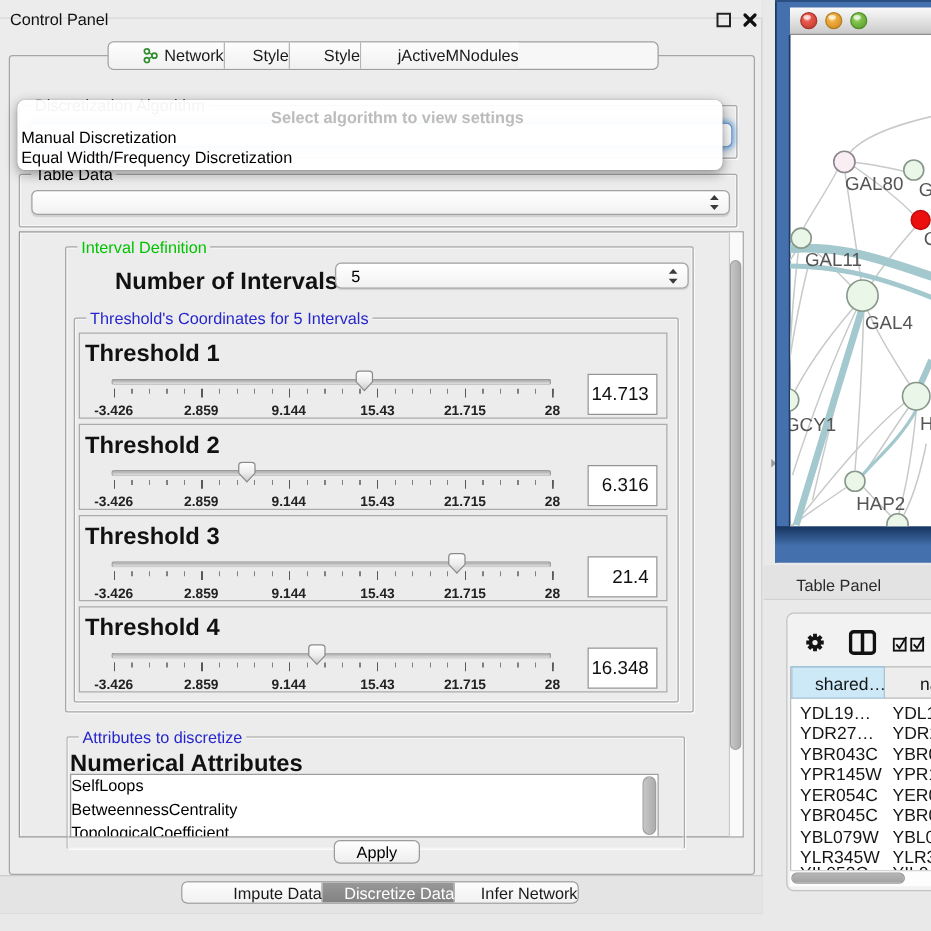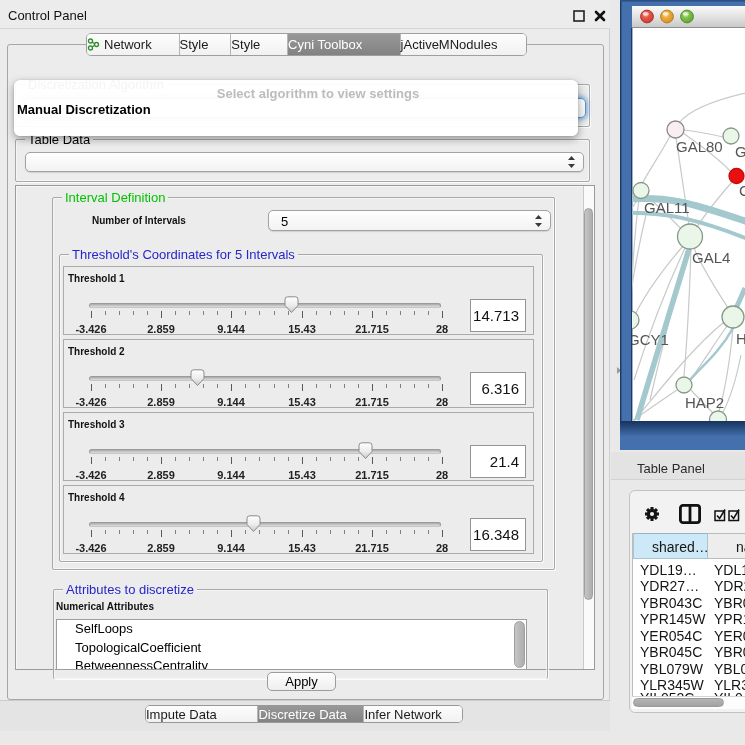--- a/index.html
+++ b/index.html
@@ -1,46 +1,46 @@
 <!DOCTYPE html>
 <html><head><meta charset="utf-8"><style>
 *{margin:0;padding:0;box-sizing:border-box}
 html,body{width:745px;height:745px;overflow:hidden;background:#e9e9e9;
 font-family:"Liberation Sans",sans-serif;color:#000}
 .abs{position:absolute}
 #win{position:absolute;left:0;top:0;width:610px;height:731px;background:#ececec;border-right:1px solid #cfcfcf;border-bottom:1px solid #b9b9b9}
-#titlebar{position:absolute;left:0;top:0;width:610px;height:29px;background:#ececec;border-bottom:1px solid #d6d6d6;font-size:13px}
+#titlebar{position:absolute;left:0;top:0;width:610px;height:15px;background:#ececec;border-bottom:1px solid #d6d6d6;font-size:13px}
 #titlebar .t{position:absolute;left:8px;top:8px;color:#111}
 .tbicon{position:absolute;top:9px}
 #tabpane{position:absolute;left:7px;top:44px;width:597px;height:656px;border:1px solid #a6a6a6;border-radius:3px;background:#ececec}
 
 .seg{position:absolute;display:flex;border:1px solid #9f9f9f;border-radius:5px;background:#f7f7f7;overflow:hidden;font-size:13px}
-.seg .s{display:flex;align-items:center;justify-content:flex-start;border-right:1px solid #b5b5b5;color:#1a1a1a;background:linear-gradient(#fdfdfd,#f1f1f1)}
+.seg .s{display:flex;align-items:center;justify-content:flex-end;border-right:1px solid #b5b5b5;color:#1a1a1a;background:linear-gradient(#fdfdfd,#f1f1f1)}
 .seg .s:last-child{border-right:none}
 .seg .sel{background:linear-gradient(#989898,#828282);color:#fff}
 
 .grp{position:absolute;border:1px solid #a8a8a8;border-radius:2px;box-shadow:inset 0 0 0 1px rgba(255,255,255,.55),1px 1px 0 rgba(255,255,255,.8)}
 .grp>span{position:absolute;top:-8px;left:9px;background:#ececec;padding:0 3px;font-size:13px;line-height:15px}
 
 .combo{position:absolute;border:1px solid #a2a2a2;border-radius:5px;background:linear-gradient(#ffffff,#f2f2f2);font-size:13px;box-shadow:0 1px 1px rgba(0,0,0,.12)}
 .combo .ct{position:absolute;left:12px;top:50%;transform:translateY(-50%);white-space:nowrap}
 .arrows{position:absolute;right:7px;top:50%;transform:translateY(-50%);width:9px;height:14px}
 .panelbox{position:absolute;border:1px solid #ababab;background:#ececec}
-.tlabel{position:absolute;font-size:10px;font-weight:bold;color:#111}
+.tlabel{position:absolute;font-size:19px;font-weight:bold;color:#111}
 .vbox{position:absolute;width:56px;height:33px;background:#fff;border:1px solid #949494;font-size:15px;text-align:right;padding:7px 6px 0 0;color:#111}
 .track{position:absolute;height:5px;border-radius:3px;background:linear-gradient(#a9a9a9,#dedede);border:1px solid #9b9b9b;border-bottom-color:#c6c6c6}
 .ticklab{position:absolute;font-size:11px;font-weight:bold;color:#222;transform:translateX(-50%);white-space:nowrap}
 .list{position:absolute;background:#fff;border:1px solid #9d9d9d;font-size:13px}
-.li{padding-left:18px;height:18.5px;line-height:18.5px;white-space:nowrap}
+.li{height:18.5px;line-height:18.5px;white-space:nowrap}
 .btn{position:absolute;border:1px solid #9c9c9c;border-radius:5px;background:linear-gradient(#fefefe,#eee);font-size:13px;display:flex;align-items:center;justify-content:center}
 .sb-v{position:absolute;background:#fafafa;border-left:1px solid #c9c9c9}
 .sb-thumb{position:absolute;border-radius:6px;background:linear-gradient(90deg,#c6c6c6,#adadad);border:1px solid #9f9f9f}
 #popup{position:absolute;left:14px;top:80px;width:564px;height:56px;background:rgba(255,255,255,.955);border-radius:6px;box-shadow:0 3px 9px rgba(0,0,0,.38),0 0 1px rgba(0,0,0,.25);font-size:13px}
 #popup .r1{position:absolute;left:22px;width:100%;top:6px;text-align:center;color:#bcbcbc;font-weight:bold}
-#popup .r2{position:absolute;left:3px;top:22px;font-weight:bold;color:#000}
+#popup .r2{position:absolute;left:3px;top:22px;font-weight:normal;color:#000}
 #popup .r3{position:absolute;left:3px;top:38px;color:#000}
 #rheader{position:absolute;left:611px;top:452px;width:134px;height:28px;background:#e3e3e3;border-bottom:1px solid #d2d2d2;font-size:13px;color:#2a2a2a}
 #tpanel{position:absolute;left:629px;top:490px;width:130px;height:223px;background:#f2f2f2;border:1px solid #c2c2c2;border-radius:6px}
 .cell{position:absolute;font-size:14px;color:#151515;white-space:nowrap}
 </style></head><body>
 
 <div id="win"></div>
 <div id="titlebar">
  <span class="t">Control Panel</span>
  <svg class="tbicon" style="left:572px" width="14" height="14" viewBox="0 0 14 14">
@@ -53,21 +53,20 @@
 <div id="tabpane"></div>
 <div class="seg" style="left:86px;top:33px;width:441px;height:23px">
  <div class="s" style="width:93px"><svg width="13" height="13" viewBox="0 0 13 13" style="margin-right:4px">
         <circle cx="3.5" cy="3" r="2" fill="#fff" stroke="#2f8f2f" stroke-width="1.4"></circle>
         <circle cx="3.5" cy="10" r="2" fill="#fff" stroke="#2f8f2f" stroke-width="1.4"></circle>
         <circle cx="9.5" cy="6.5" r="2" fill="#fff" stroke="#2f8f2f" stroke-width="1.4"></circle>
         <path d="M5 4l3 2M5 9l3-2" stroke="#2f8f2f" stroke-width="1.2"></path>
       </svg>Network</div>
  <div class="s" style="width:52px">Style</div>
  <div class="s" style="width:57px">Style</div>
- <div class="s sel" style="width:113px">Cyni Toolbox</div>
  <div class="s" style="width:126px">jActiveMNodules</div>
 </div>
 
 <div class="grp" style="left:15px;top:84px;width:575px;height:43px">
     <span>Discretization Algorithm</span>
   </div>
 <div class="combo" style="left:24px;top:98px;width:562px;height:20px;border-color:#5b93c9;box-shadow:0 0 4px 2px rgba(96,156,219,.75)"></div>
 
 <div class="grp" style="left:15px;top:139px;width:575px;height:43px">
     <span>Table Data</span>
@@ -173,36 +172,37 @@
 <div class="ticklab" style="left:372px;top:542px">21.715</div>
 <div class="ticklab" style="left:442px;top:542px">28</div>
 <div class="vbox" style="left:470px;top:518px">16.348</div>
 
 <div class="grp" style="left:53px;top:589px;width:495px;height:90px;border-bottom:none">
     <span style="color:#2626cc">Attributes to discretize</span>
   </div>
 <div class="tlabel" style="left:56px;top:601px">Numerical Attributes</div>
 <div class="list" style="left:56px;top:619px;width:471px;height:51px;overflow:hidden">
  <div class="li">SelfLoops</div>
+    <div class="li">BetweennessCentrality</div>
     <div class="li">TopologicalCoefficient</div>
-    <div class="li">BetweennessCentrality</div>
 </div>
 <div class="sb-thumb" style="left:514px;top:621px;width:11px;height:47px"></div>
 
 <div class="btn" style="left:267px;top:672px;width:69px;height:19px">Apply</div>
 <div style="position:absolute;left:0;top:700px;width:610px;height:31px;background:#e4e4e4;border-top:1px solid #cccccc"></div>
 <div class="seg" style="left:145px;top:705px;width:318px;height:18px;border-color:#989898">
  <div class="s" style="width:121px">Impute Data</div>
  <div class="s sel" style="width:114px">Discretize Data</div>
  <div class="s" style="width:105px">Infer Network</div>
 </div>
 
 <div id="popup">
  <div class="r1">Select algorithm to view settings</div>
  <div class="r2">Manual Discretization</div>
+ <div class="r3">Equal Width/Frequency Discretization</div>
 </div>
 
 <svg style="position:absolute;left:615px;top:0" width="130" height="452" viewBox="0 0 130 452">
 <defs>
 <linearGradient id="tbg" x1="0" y1="0" x2="0" y2="1">
         <stop offset="0" stop-color="#fafafa"></stop>
         <stop offset=".5" stop-color="#e2e2e2"></stop>
         <stop offset="1" stop-color="#c7c7c7"></stop>
       </linearGradient>
 <linearGradient id="botg" x1="0" y1="0" x2="0" y2="1">

